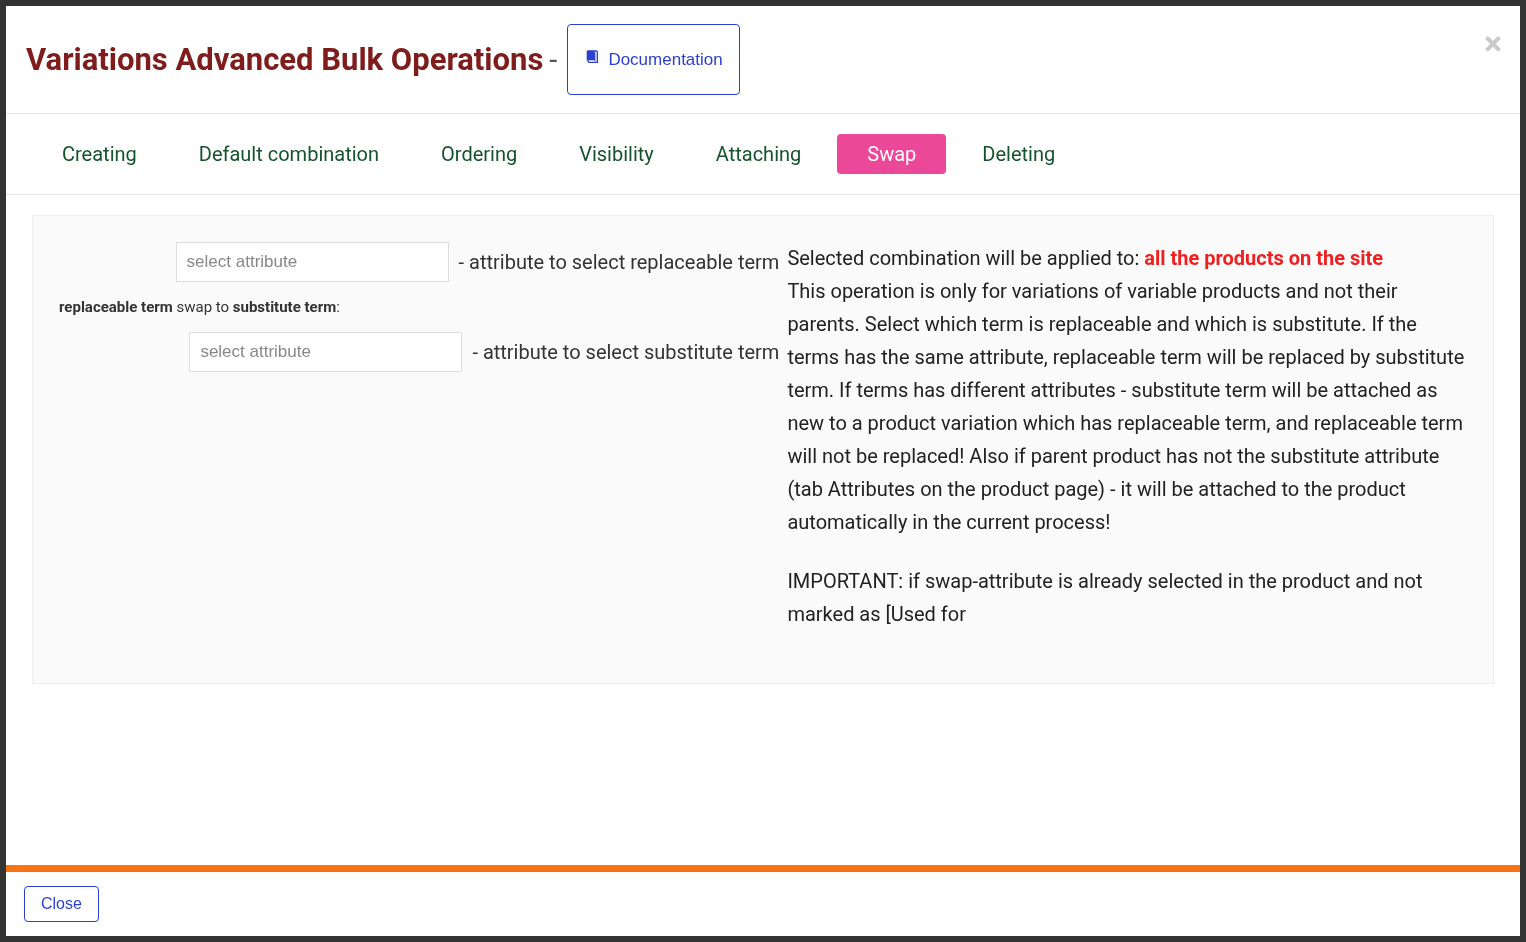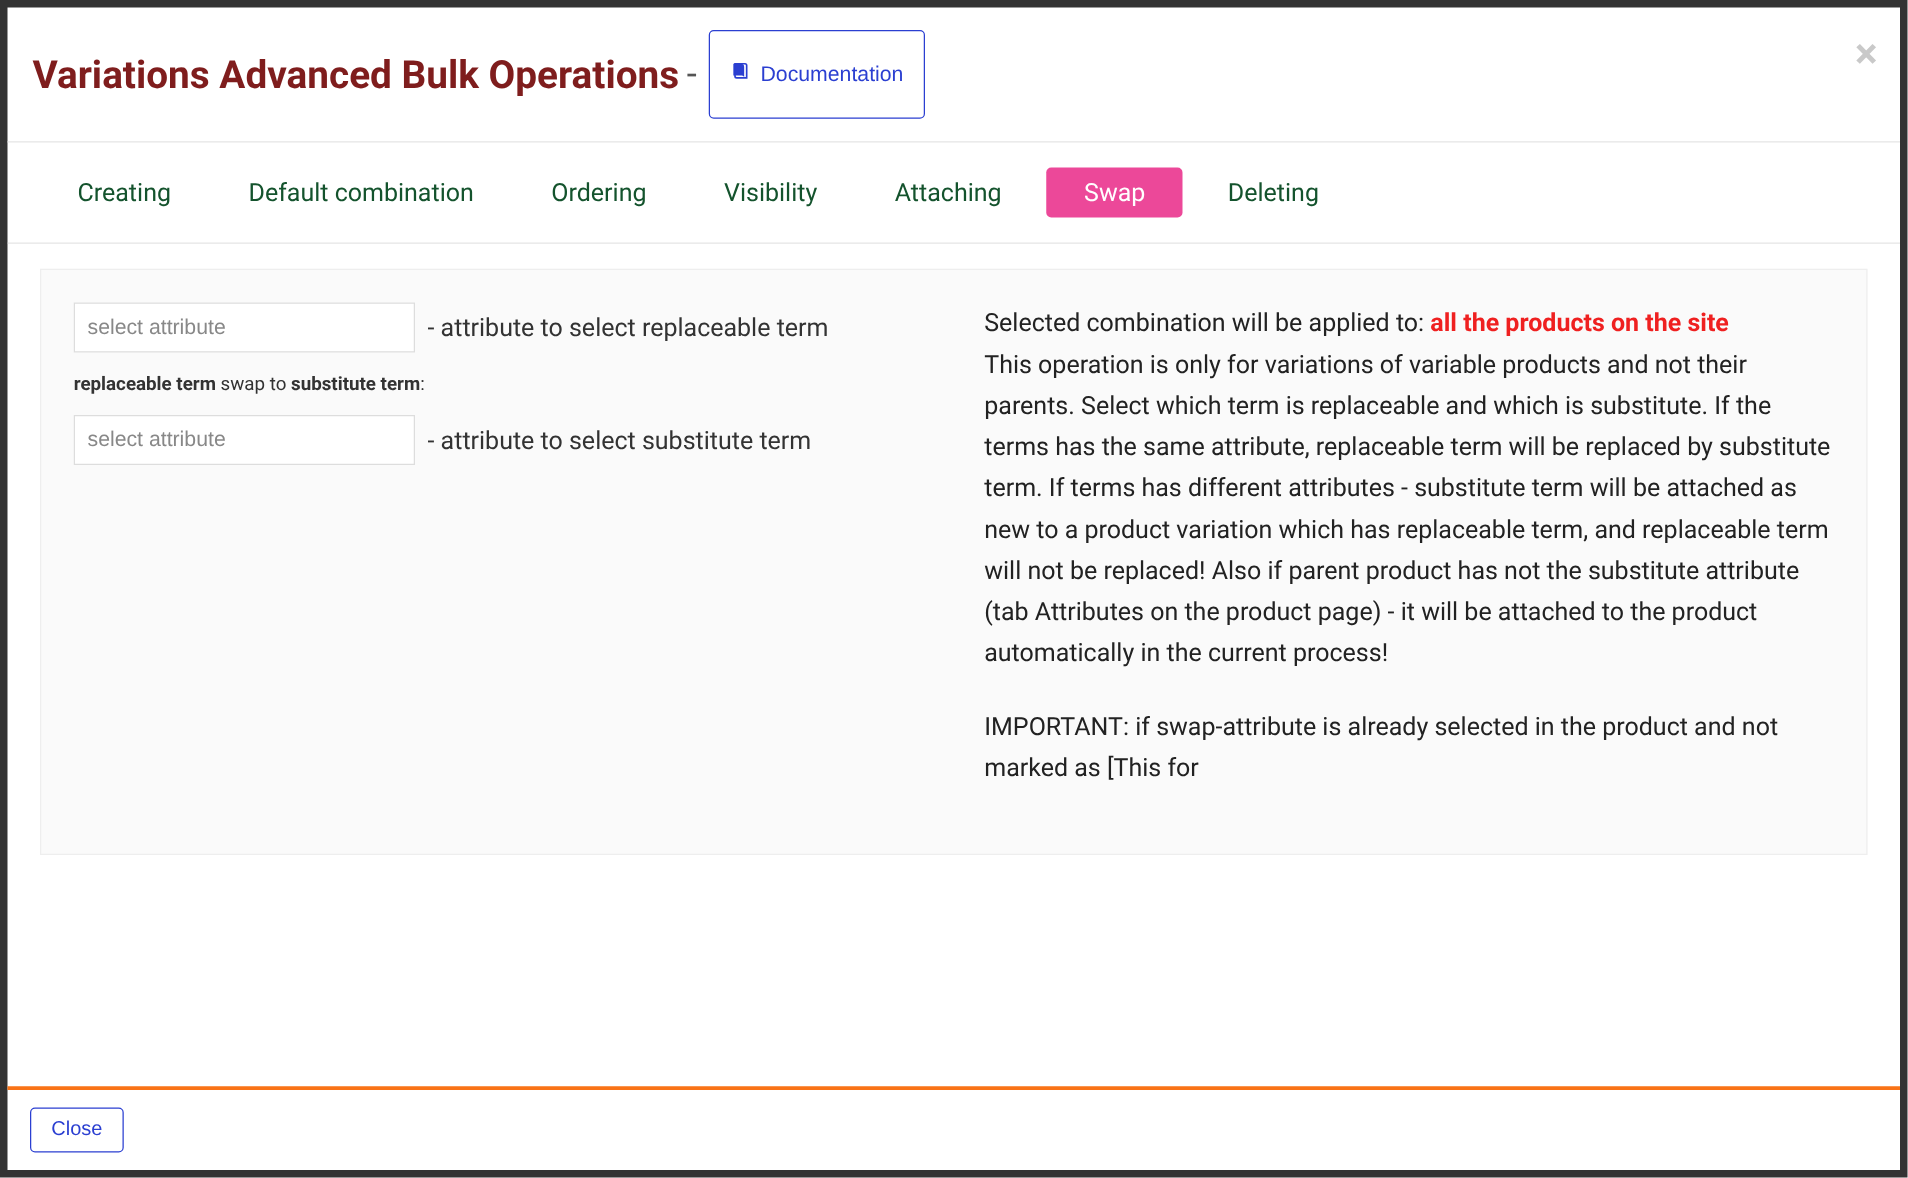--- a/index.html
+++ b/index.html
@@ -100,40 +100,41 @@
   gap: 0;
   padding: 26px 26px;
 }
 .left-col { flex: 1.06; }
 .right-col { flex: 1; padding-left: 8px; }
 .field-row {
   display: flex;
   align-items: center;
   gap: 10px;
   margin-bottom: 16px;
+  justify-content: flex-end;
 }
 .sel-input {
   width: 273px;
   height: 40px;
   border: 1px solid #ddd;
   background: #fff;
   color: #888;
   font-size: 17px;
   padding: 6px 10px;
   cursor: pointer;
   text-align: left;
 }
 .field-desc { font-size: 20px; color: #333; }
 .swap-line { font-size: 15px; color: #333; margin-bottom: 16px; }
 .swap-line .b { font-weight: 700; }
 .info-p { font-size: 20px; line-height: 1.65; color: #222; margin-bottom: 26px; }
 .info-p .b { font-weight: 400; }
 .info-p .red { color: #ef2020; font-weight: 700; }
 .modal-footer {
-  border-top: 3px solid #f97316;
+  border-top: 7px solid #f97316;
   padding: 14px 18px;
 }
 .close-btn {
   border: 1px solid #2b3fd1;
   background: #fff;
   color: #2b3fd1;
   font-size: 16px;
   padding: 8px 16px;
   border-radius: 4px;
   cursor: pointer;
@@ -188,21 +189,21 @@
             <button class="sel-input">select attribute</button>
             <span class="field-desc">- attribute to select substitute term</span>
           </div>
         </div>
 
         <div class="right-col">
           <p class="info-p">
             <span class="b">Selected combination will be applied to: </span><span class="red">all the products on the site</span><br>
             <span>This operation is only for variations of variable products and not their parents. Select which term is replaceable and which is substitute. If the terms has the same attribute, replaceable term will be replaced by substitute term. If terms has different attributes - substitute term will be attached as new to a product variation which has replaceable term, and replaceable term will not be replaced! Also if parent product has not the substitute attribute (tab Attributes on the product page) - it will be attached to the product automatically in the current process!</span>
           </p>
-          <p class="info-p">IMPORTANT: if swap-attribute is already selected in the product and not marked as [This for</p>
+          <p class="info-p">IMPORTANT: if swap-attribute is already selected in the product and not marked as [Used for</p>
         </div>
       </div>
     </div>
   </div>
 
   <div class="modal-footer">
     <button class="close-btn">Close</button>
   </div>
 
 </div>

